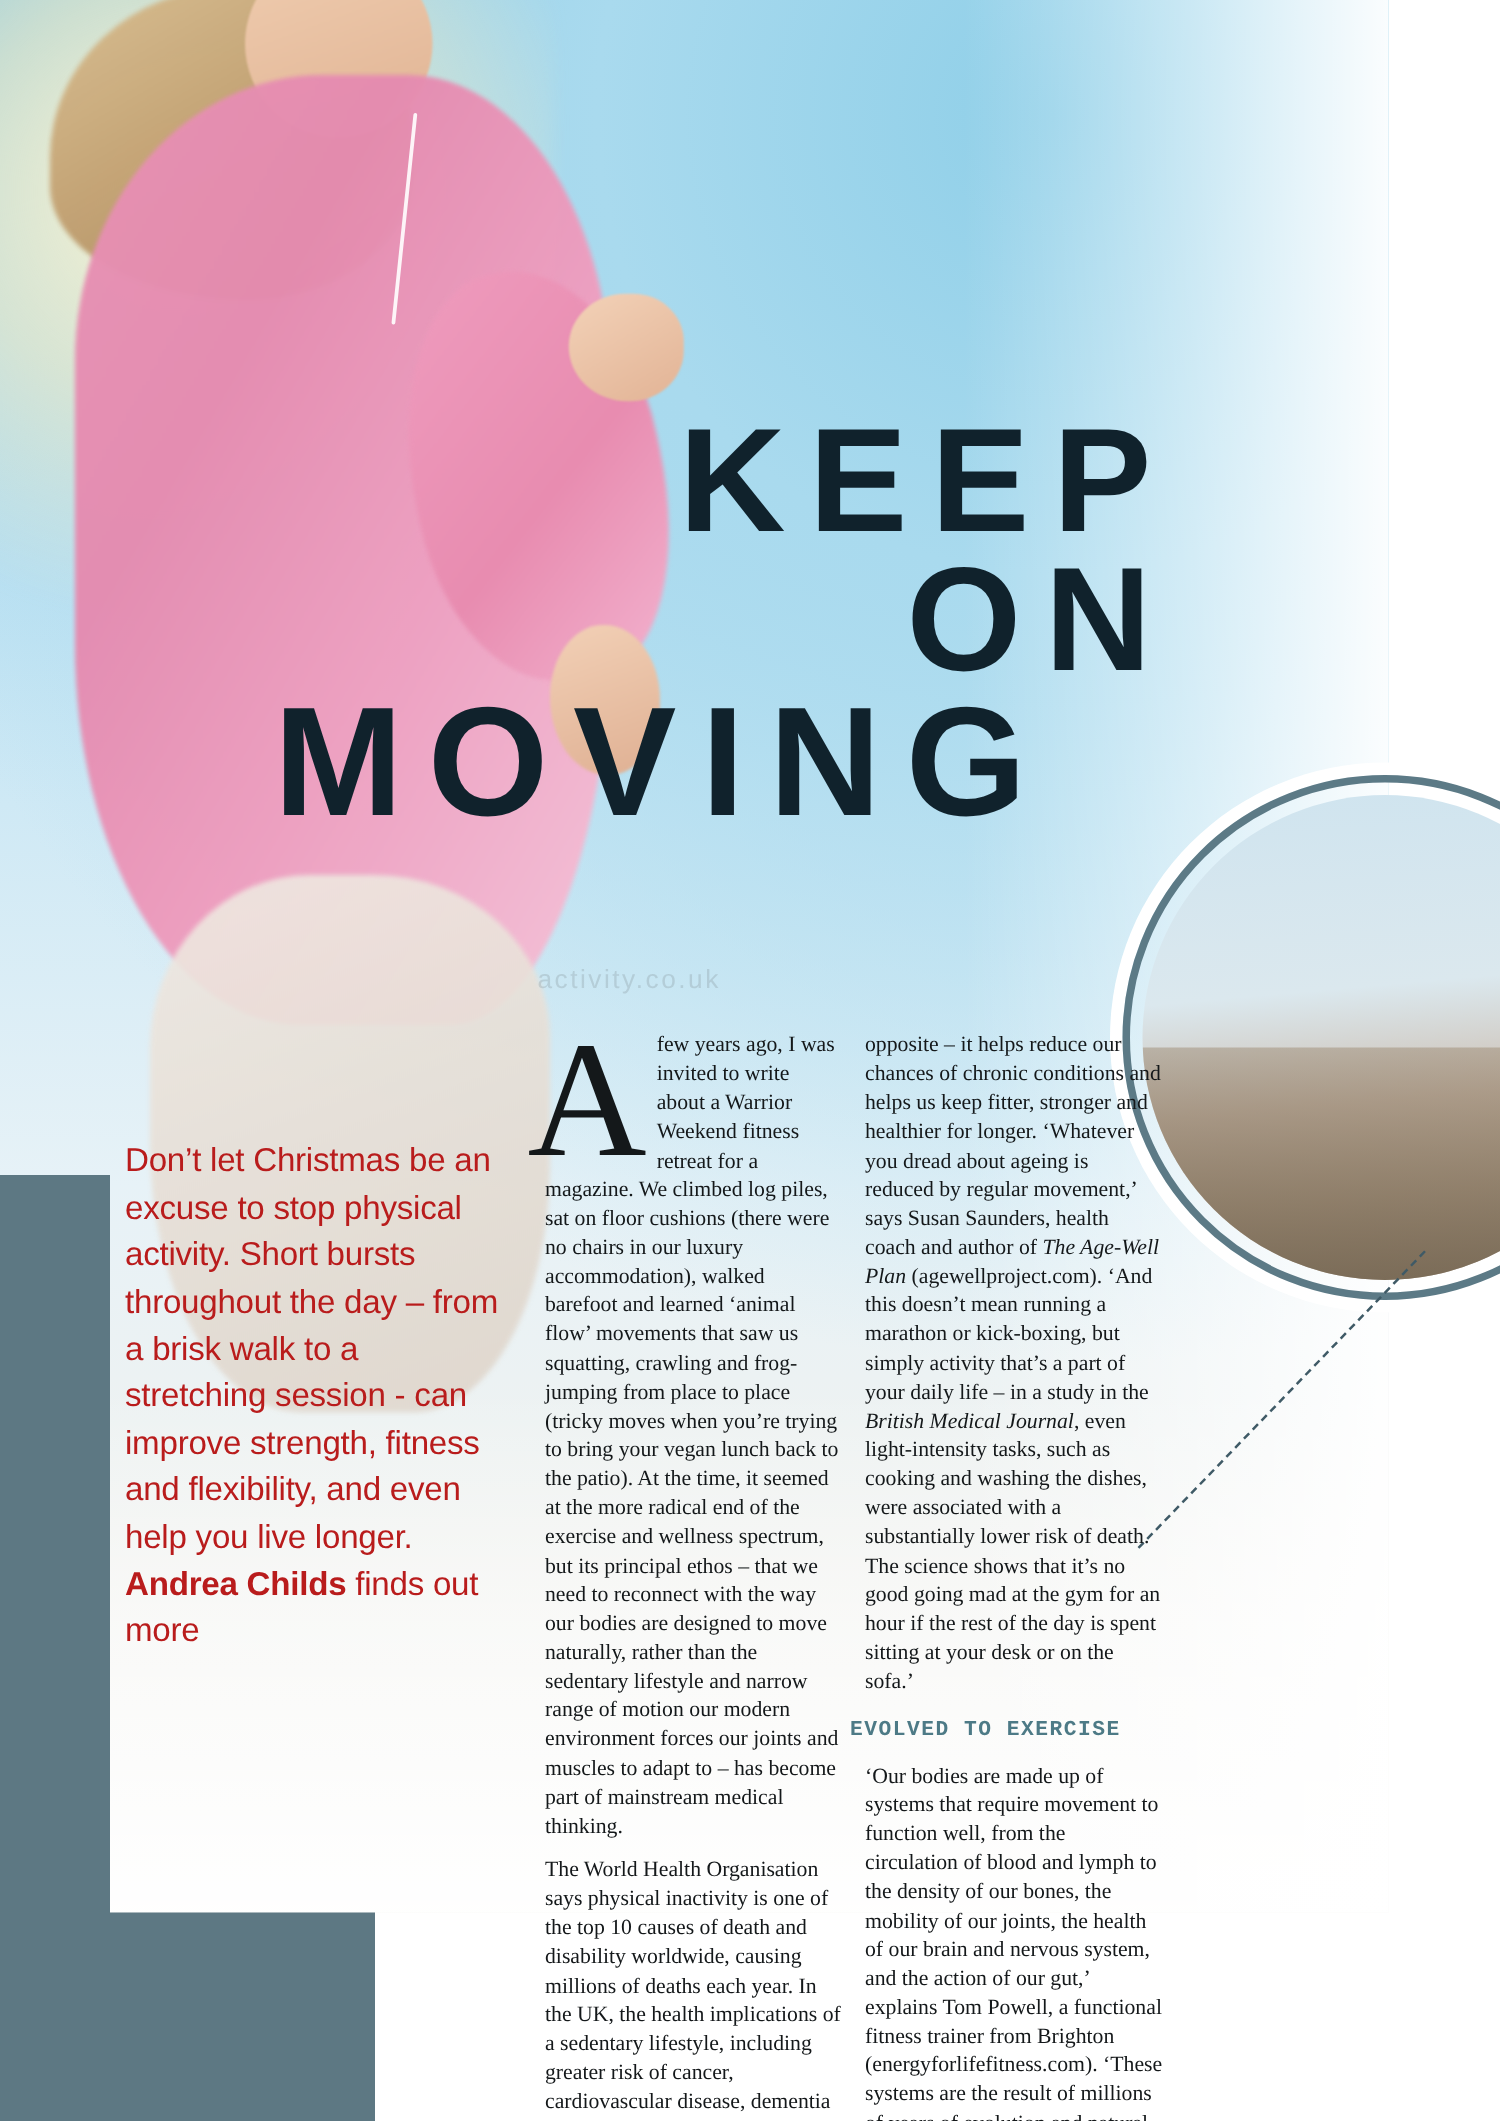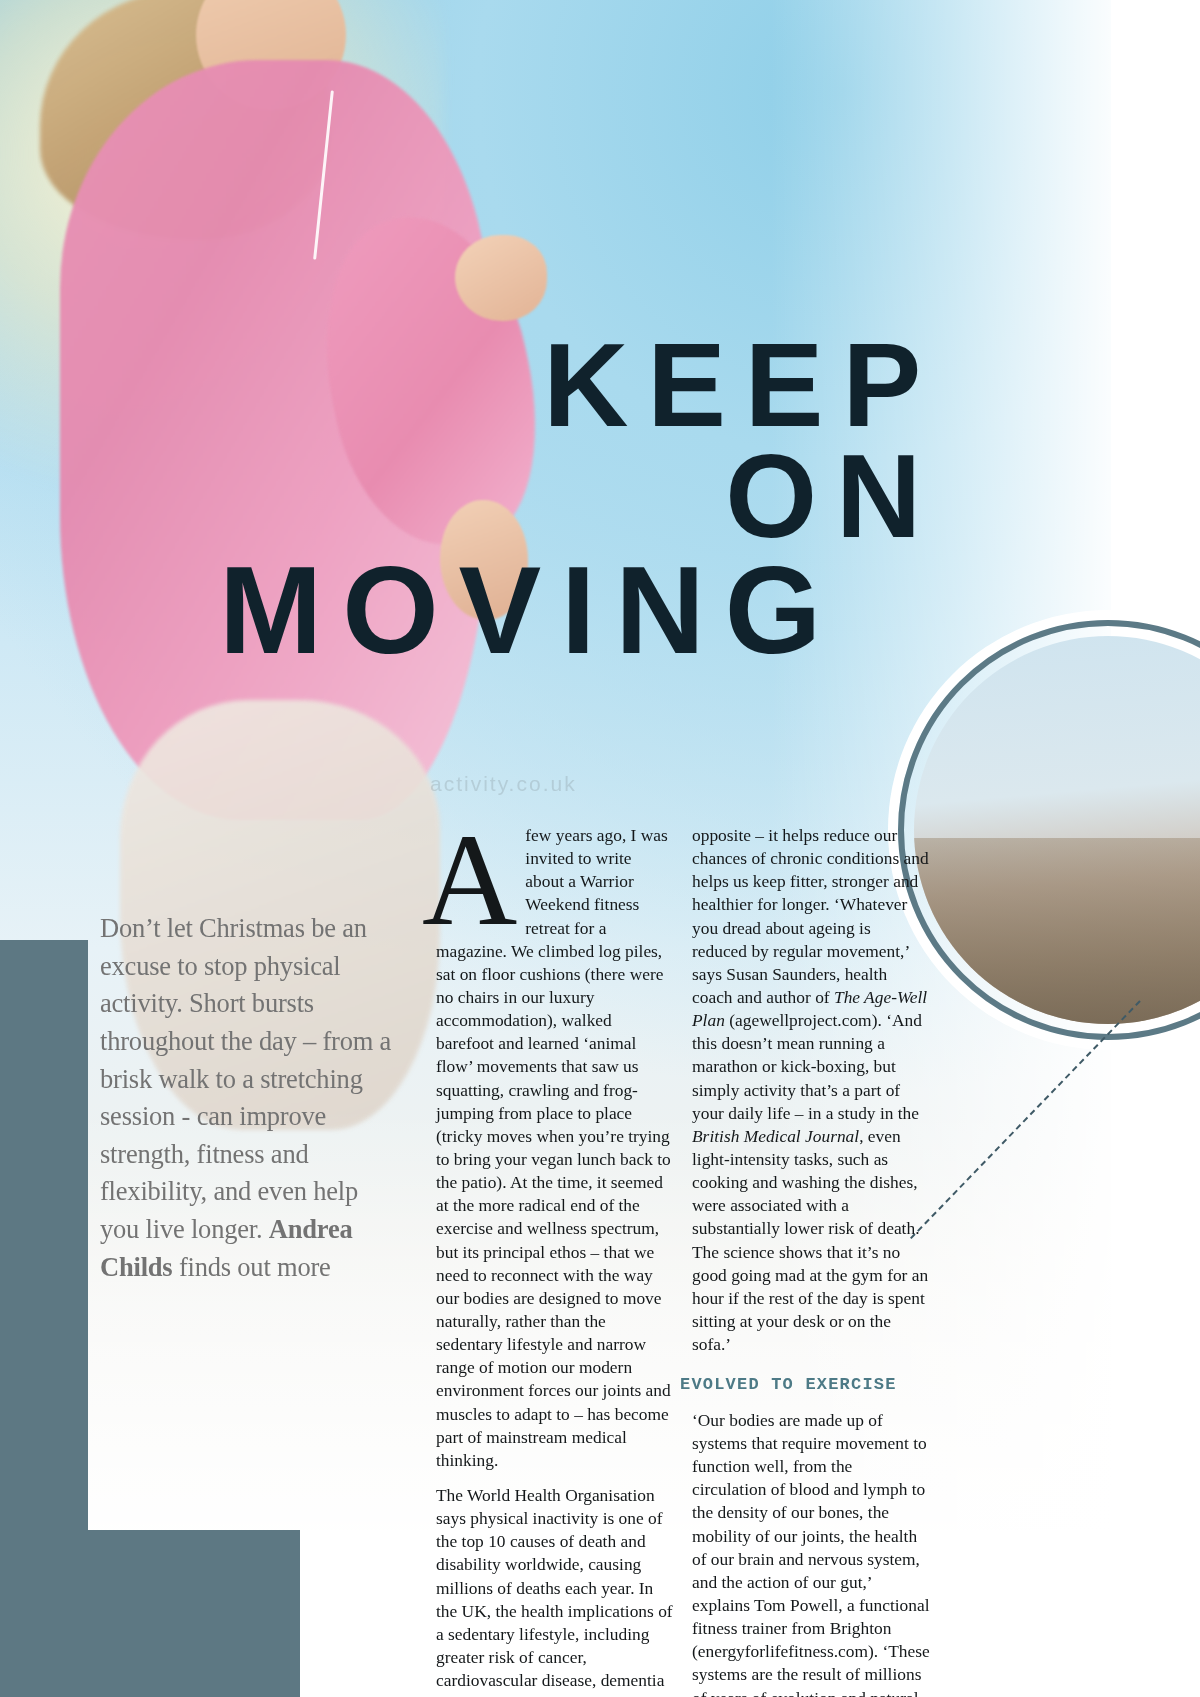--- a/index.html
+++ b/index.html
@@ -217,24 +217,24 @@
   .headline .line-1 { font-size: 118px; }
   .headline .line-2 { font-size: 118px; }
   .headline .line-3 { font-size: 124px; text-align: center; }
 
   
   .standfirst {
     position: absolute;
     left: 100px;
     top: 910px;
     width: 300px;
-    font-family: Liberation Serif, serif;
+    font-family: Liberation Sans, sans-serif;
     font-size: 26.5px;
     line-height: 1.42;
-    color: #737373;
+    color: #b91c1c;
     letter-spacing: -0.2px;
   }
   .standfirst .byline {
     font-weight: 700;
   }
 
   
   .col {
     position: absolute;
     top: 812px;

